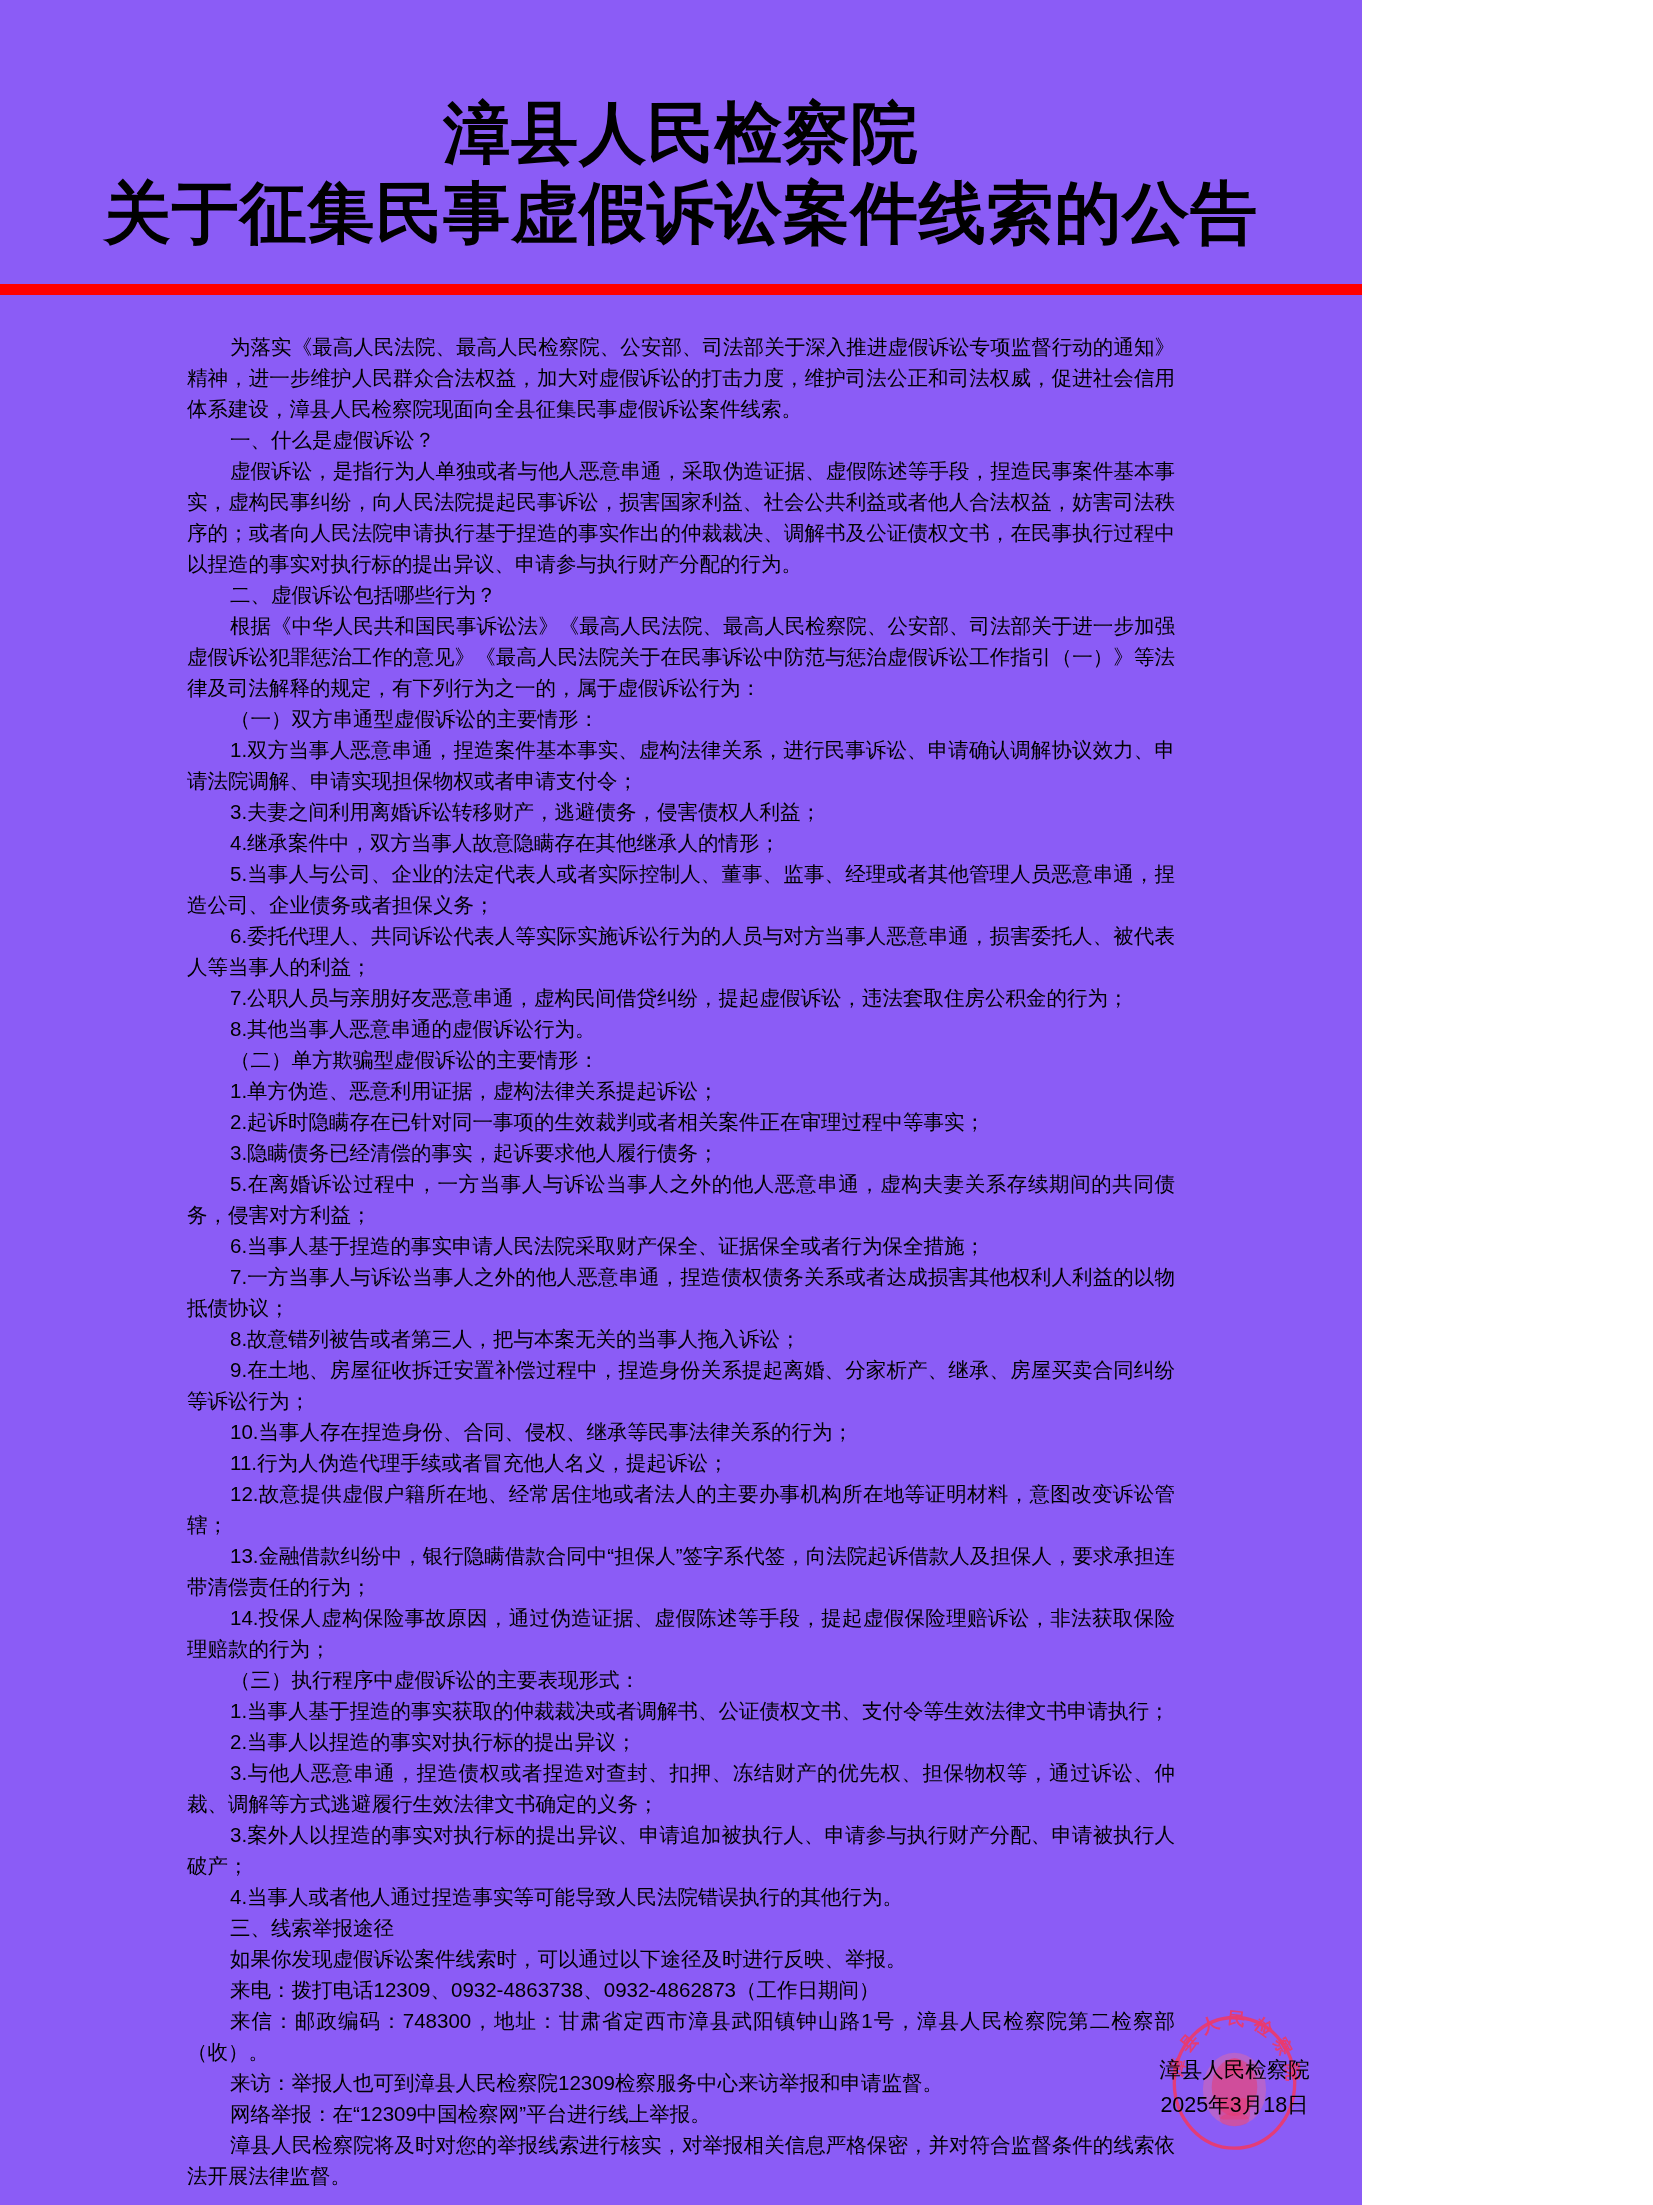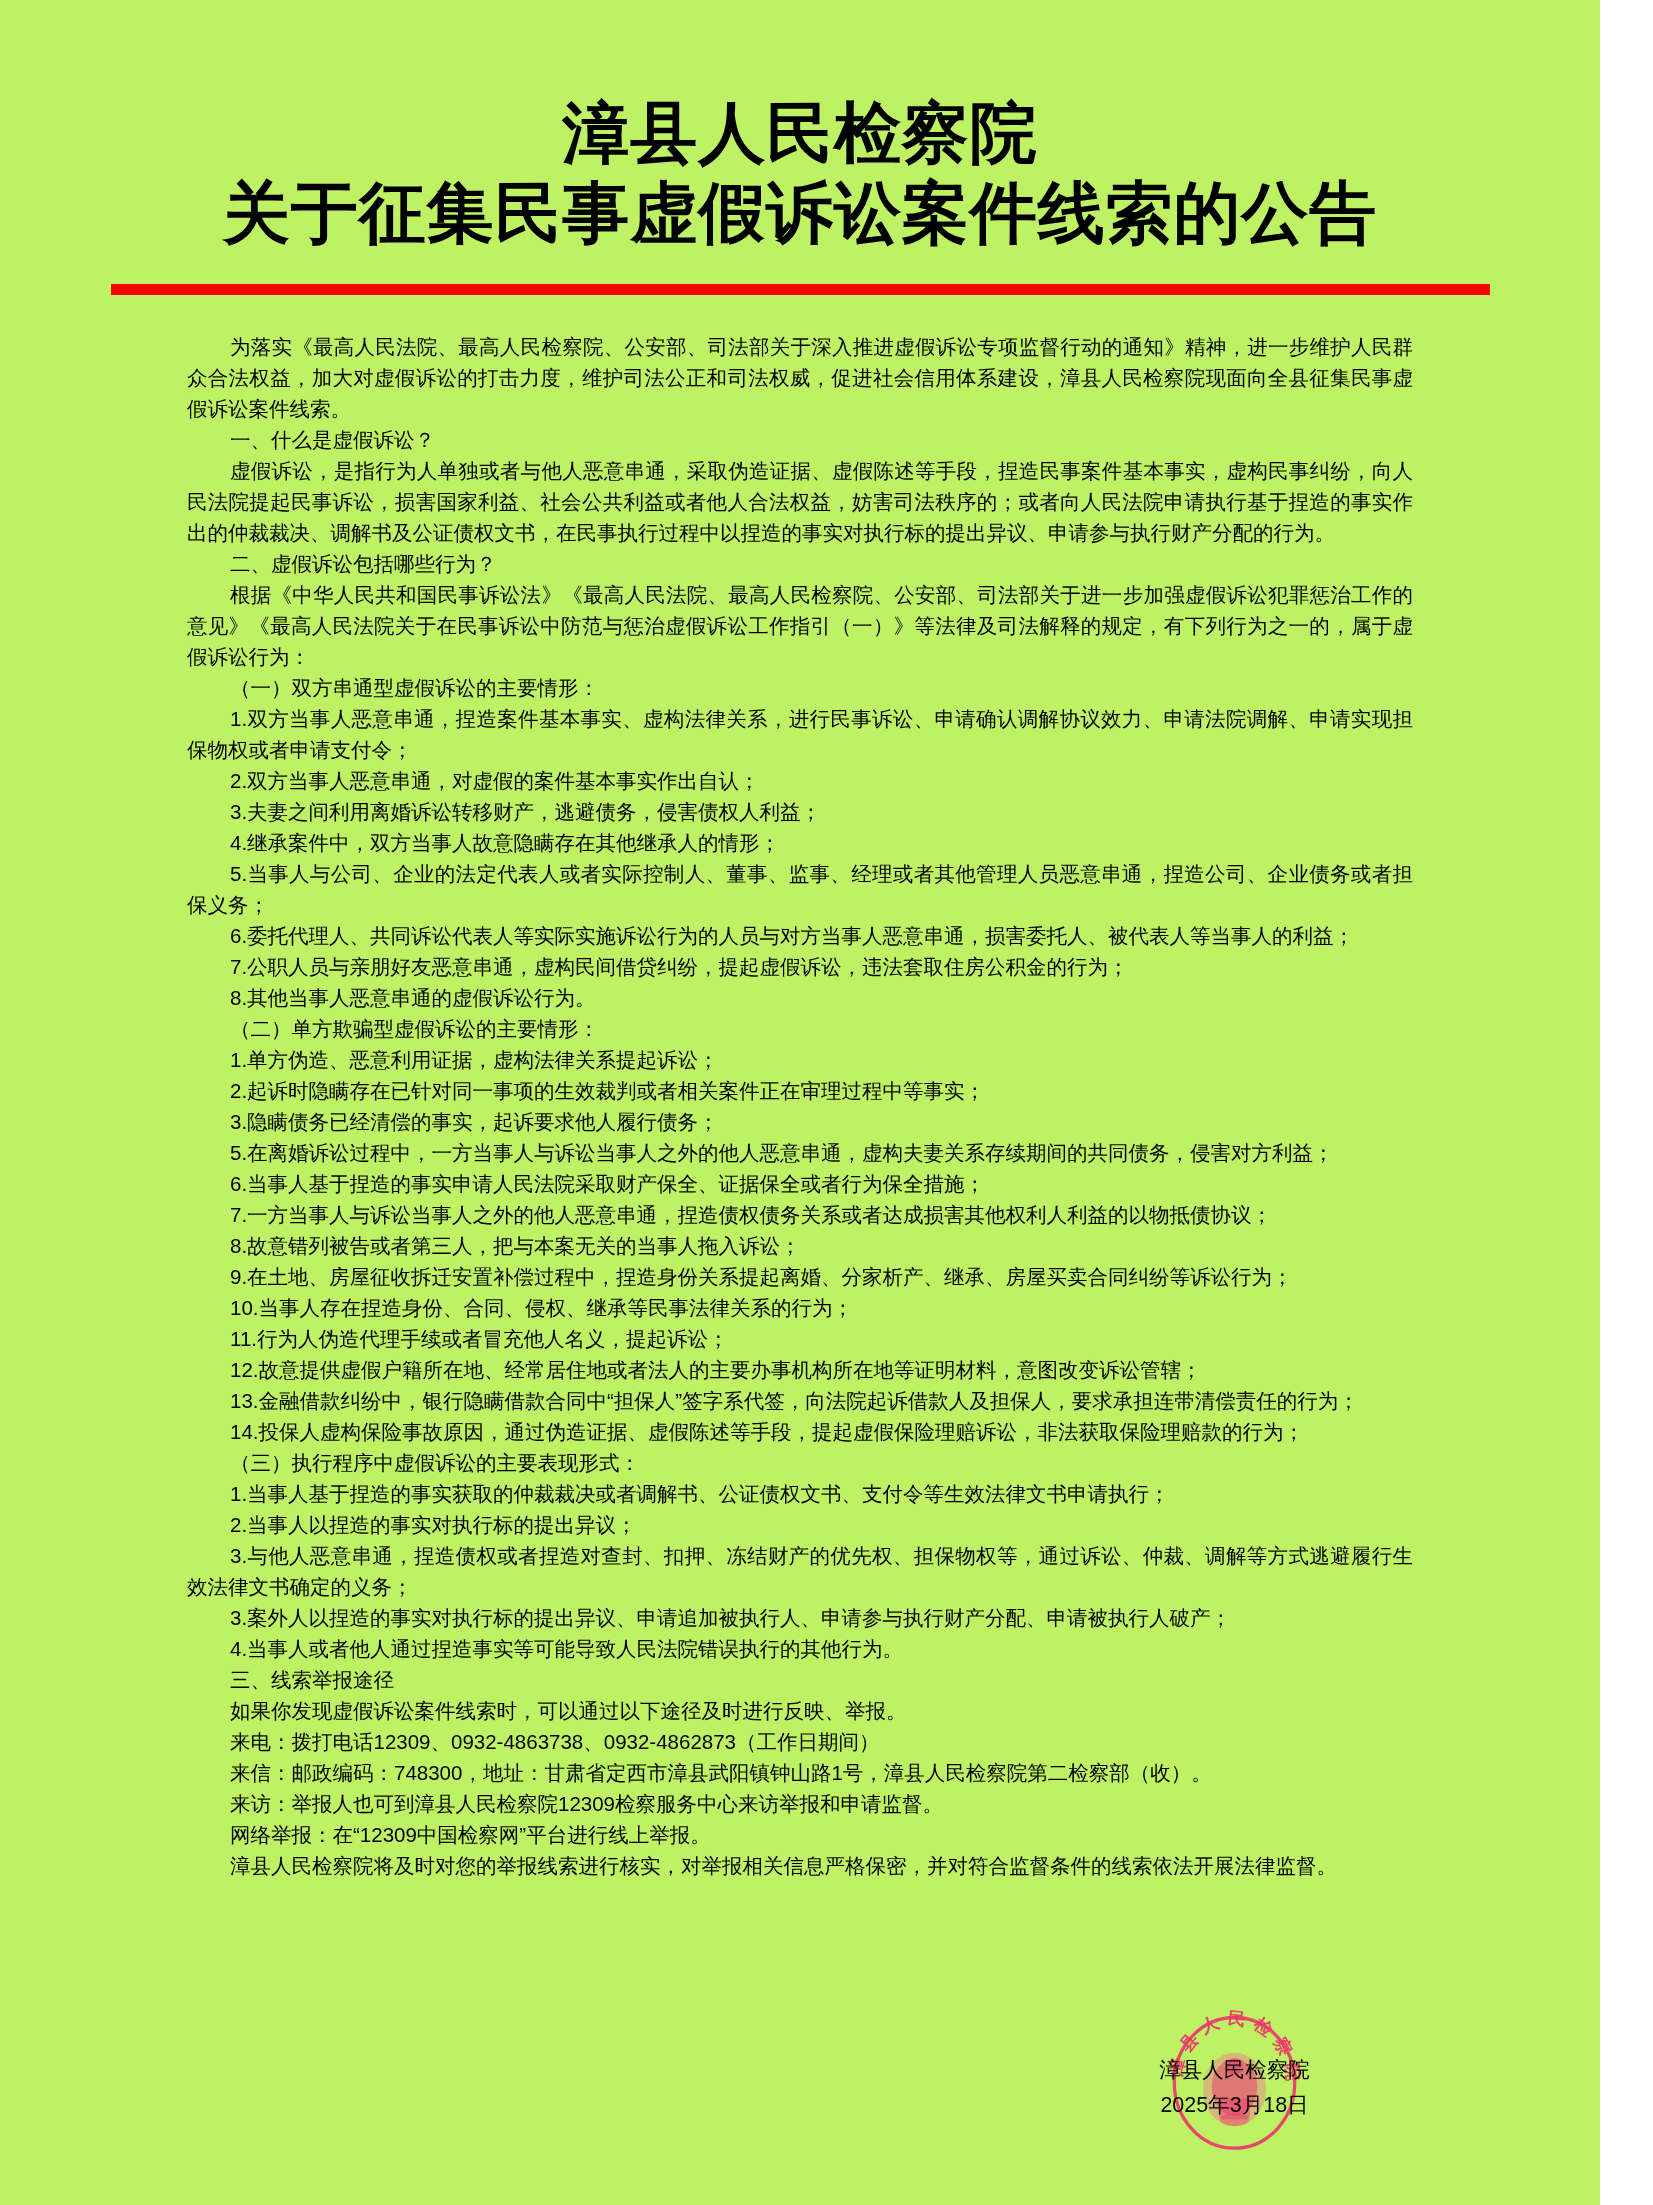--- a/index.html
+++ b/index.html
@@ -1,19 +1,19 @@
 <!DOCTYPE html>
 <html style="font-size:7.5px"><head>
 <meta charset="utf-8">
 <style>
   html,body{margin:0;padding:0;background:#ffffff;}
   .page{
     position:relative;
-    width:1600px;height:2205px;
-    background:#bef264;
+    width:1362px;height:2205px;
+    background:#8b5cf6;
     font-family:"Liberation Sans", sans-serif;
     color:#000;
     overflow:hidden;
   }
   .title{padding-top:93px;text-align:center;}
   .title p{
     margin:0;
     font-size:67px;
     line-height:80px;
     font-weight:700;
@@ -60,21 +60,20 @@
   <div class="divider" style="background: rgb(255, 0, 0);"></div>
 
   <div class="body">
     <p class="ln para">为落实《最高人民法院、最高人民检察院、公安部、司法部关于深入推进虚假诉讼专项监督行动的通知》精神，进一步维护人民群众合法权益，加大对虚假诉讼的打击力度，维护司法公正和司法权威，促进社会信用体系建设，漳县人民检察院现面向全县征集民事虚假诉讼案件线索。</p>
     <p class="ln heading">一、什么是虚假诉讼？</p>
     <p class="ln para">虚假诉讼，是指行为人单独或者与他人恶意串通，采取伪造证据、虚假陈述等手段，捏造民事案件基本事实，虚构民事纠纷，向人民法院提起民事诉讼，损害国家利益、社会公共利益或者他人合法权益，妨害司法秩序的；或者向人民法院申请执行基于捏造的事实作出的仲裁裁决、调解书及公证债权文书，在民事执行过程中以捏造的事实对执行标的提出异议、申请参与执行财产分配的行为。</p>
     <p class="ln heading">二、虚假诉讼包括哪些行为？</p>
     <p class="ln para">根据《中华人民共和国民事诉讼法》《最高人民法院、最高人民检察院、公安部、司法部关于进一步加强虚假诉讼犯罪惩治工作的意见》《最高人民法院关于在民事诉讼中防范与惩治虚假诉讼工作指引（一）》等法律及司法解释的规定，有下列行为之一的，属于虚假诉讼行为：</p>
     <p class="ln subheading">（一）双方串通型虚假诉讼的主要情形：</p>
     <p class="ln item">1.双方当事人恶意串通，捏造案件基本事实、虚构法律关系，进行民事诉讼、申请确认调解协议效力、申请法院调解、申请实现担保物权或者申请支付令；</p>
-    <p class="ln item">2.双方当事人恶意串通，对虚假的案件基本事实作出自认；</p>
     <p class="ln item">3.夫妻之间利用离婚诉讼转移财产，逃避债务，侵害债权人利益；</p>
     <p class="ln item">4.继承案件中，双方当事人故意隐瞒存在其他继承人的情形；</p>
     <p class="ln item">5.当事人与公司、企业的法定代表人或者实际控制人、董事、监事、经理或者其他管理人员恶意串通，捏造公司、企业债务或者担保义务；</p>
     <p class="ln item">6.委托代理人、共同诉讼代表人等实际实施诉讼行为的人员与对方当事人恶意串通，损害委托人、被代表人等当事人的利益；</p>
     <p class="ln item">7.公职人员与亲朋好友恶意串通，虚构民间借贷纠纷，提起虚假诉讼，违法套取住房公积金的行为；</p>
     <p class="ln item">8.其他当事人恶意串通的虚假诉讼行为。</p>
     <p class="ln subheading">（二）单方欺骗型虚假诉讼的主要情形：</p>
     <p class="ln item">1.单方伪造、恶意利用证据，虚构法律关系提起诉讼；</p>
     <p class="ln item">2.起诉时隐瞒存在已针对同一事项的生效裁判或者相关案件正在审理过程中等事实；</p>
     <p class="ln item">3.隐瞒债务已经清偿的事实，起诉要求他人履行债务；</p>

